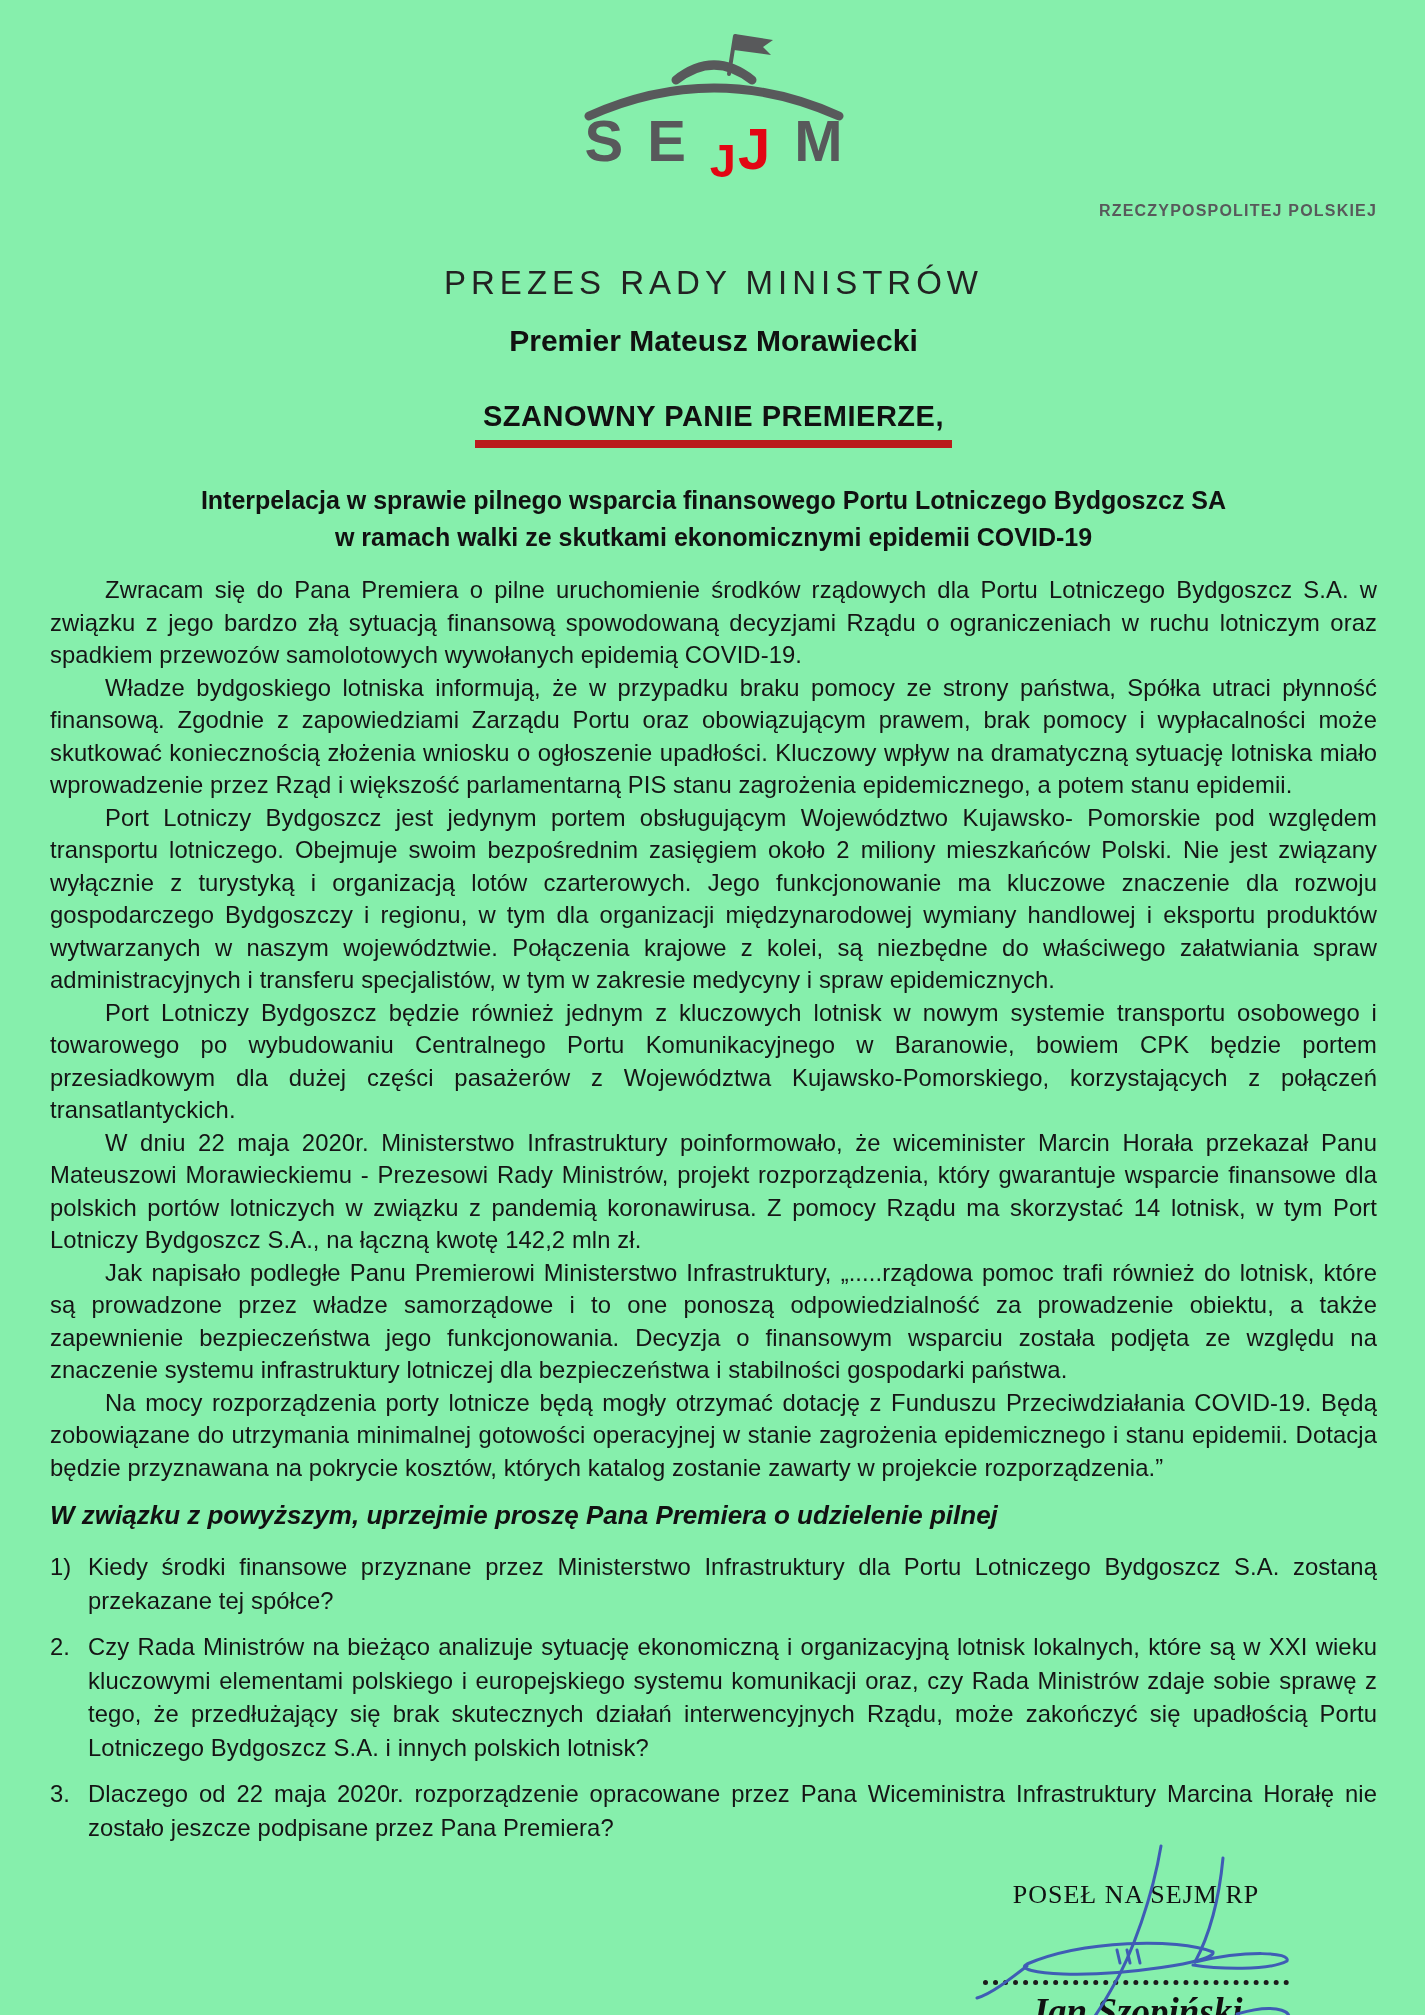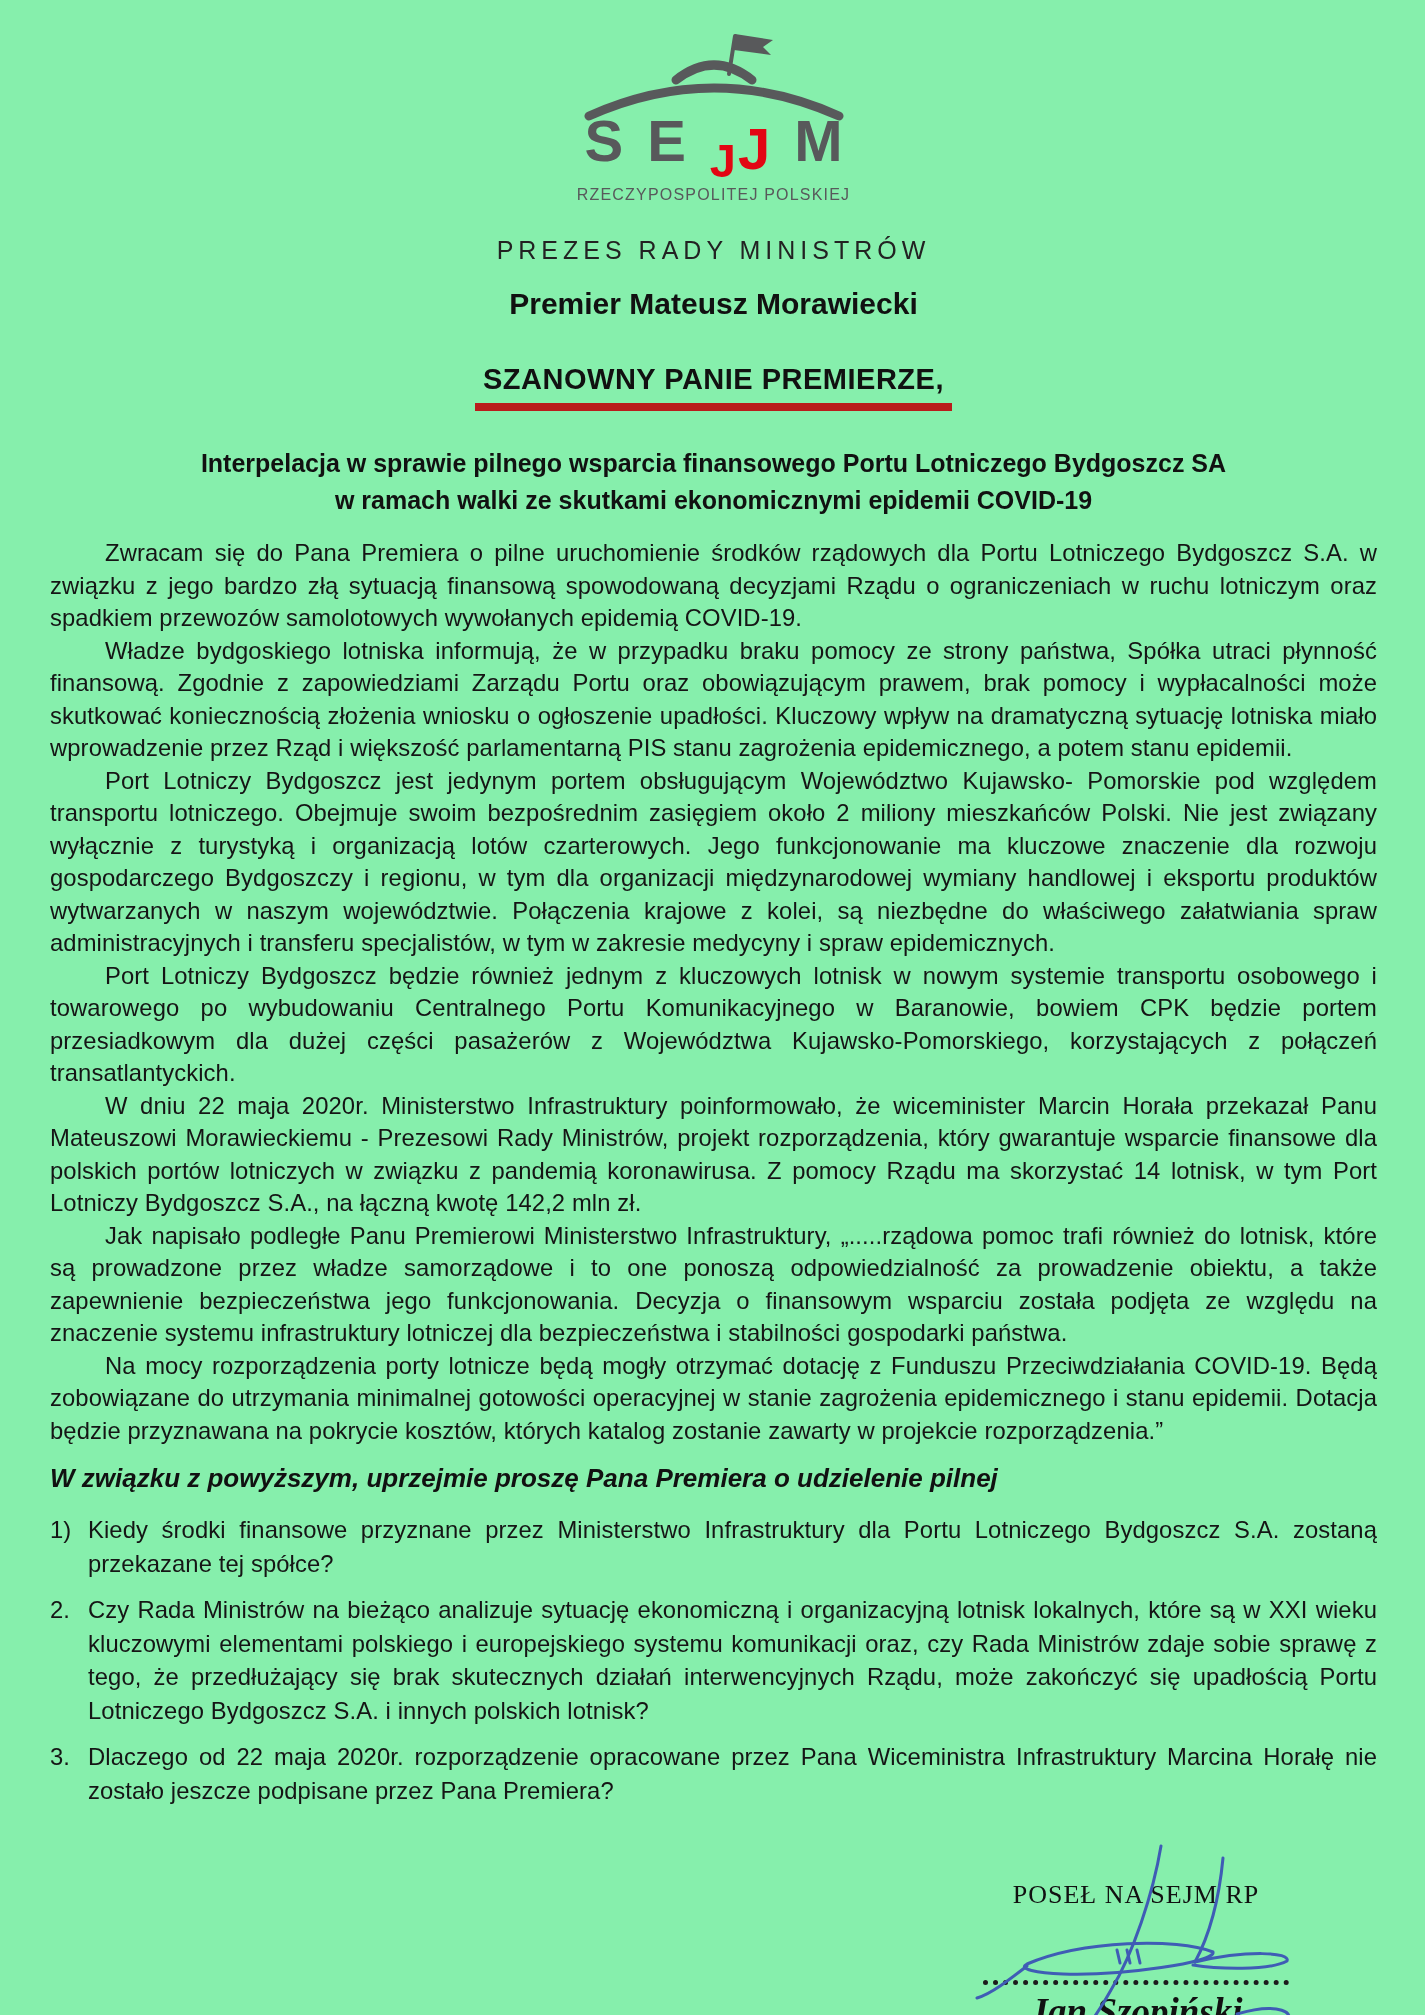--- a/index.html
+++ b/index.html
@@ -21,27 +21,27 @@
     margin-top:-10px; line-height:1;
     font-weight:bold; font-size:58px; color:#58595b;
     letter-spacing:0;
   }
   .logo-letters span{ display:inline-block; }
   .ll{ margin:0 12px; }
   .jl{ color:#e30613; }
   .j1{ font-size:47px; transform:translateY(16px); margin-left:12px; margin-right:2px; }
   .j2{ font-size:58px; transform:translateY(8px); margin-right:12px; }
   .logo-sub{
-    margin-top:16px; font-size:16px; font-weight:normal;
-    letter-spacing:1.2px; color:#58595b;
+    margin-top:32px; font-size:16px; font-weight:bold;
+    letter-spacing:1.2px; color:#58595b;text-align:right;
   }
   
   .office{
-    margin-top:32px; text-align:center;
-    font-size:25px; font-weight:400; letter-spacing:5px; color:#222;
+    margin-top:44px; text-align:center;
+    font-size:33px; font-weight:400; letter-spacing:5px; color:#222;
     white-space:nowrap;
   }
   .addressee{
     margin-top:22px; text-align:center;
     font-size:30px; font-weight:bold; color:#111;
   }
   .salutation-wrap{ text-align:center; margin-top:42px; }
   .salutation{
     display:inline-block; font-size:29px; font-weight:bold; color:#111;
     border-bottom:8px solid #b91c1c; padding:0 8px 7px 8px;

